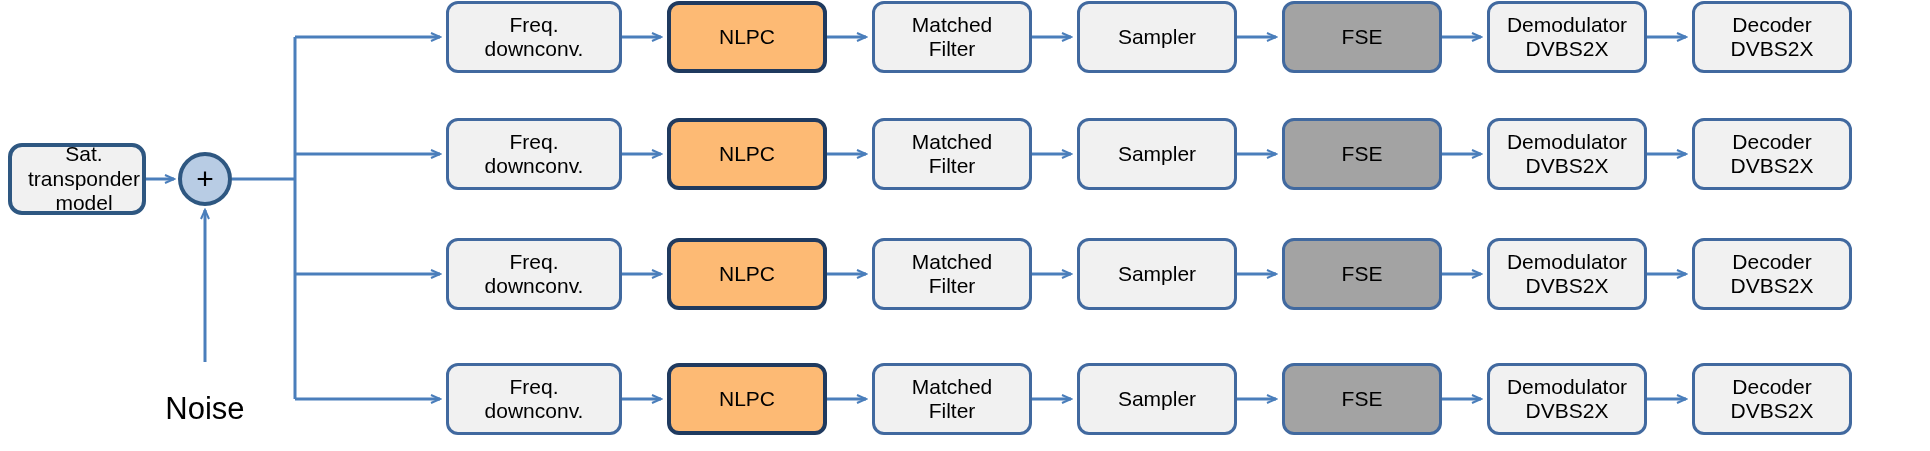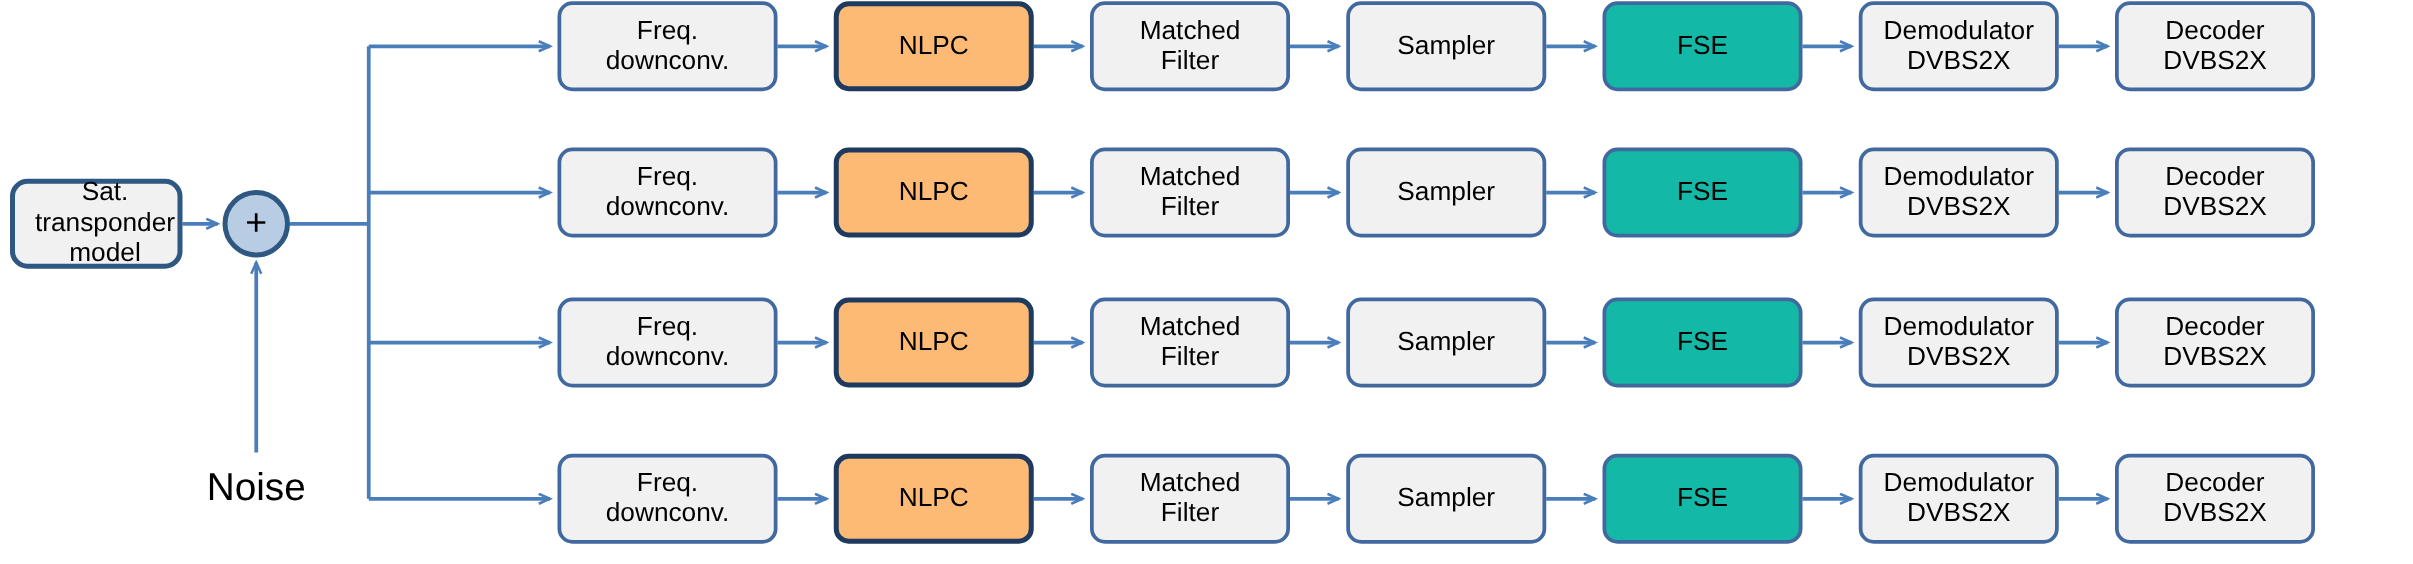--- a/index.html
+++ b/index.html
@@ -39,21 +39,21 @@
     background: #f1f1f1;
     border: 3px solid #4472a8;
     padding: 2px 4px;
     white-space: pre-line;
   }
   .node.plain {
     background: #f1f1f1;
     border-color: #41699f;
   }
   .node.accent {
-    background: #14b8a6;
+    background: #a3a3a3;
     border-color: #41699f;
     text-align: center;
   }
   .node.accent-dark {
     background: #fdba74;
     border-color: #1f3a5f;
     border-width: 4px;
   }
   .node.source {
     background: #f1f1f1;
@@ -73,20 +73,21 @@
     font-size: 30px;
     color: #000000;
     line-height: 1;
   }
   .free-label {
     position: absolute;
     font-size: 31px;
     color: #000000;
     text-align: center;
     white-space: nowrap;
+    margin-top: 19px;
   }
 </style>
 </head>
 <body>
 
 <div id="diagram">
 
   <svg id="wires" viewBox="0 0 1930 451" width="1930" height="451">
     <defs>
       <marker id="arrowOpen" markerWidth="12" markerHeight="12" refX="10" refY="5" orient="auto" markerUnits="userSpaceOnUse">

